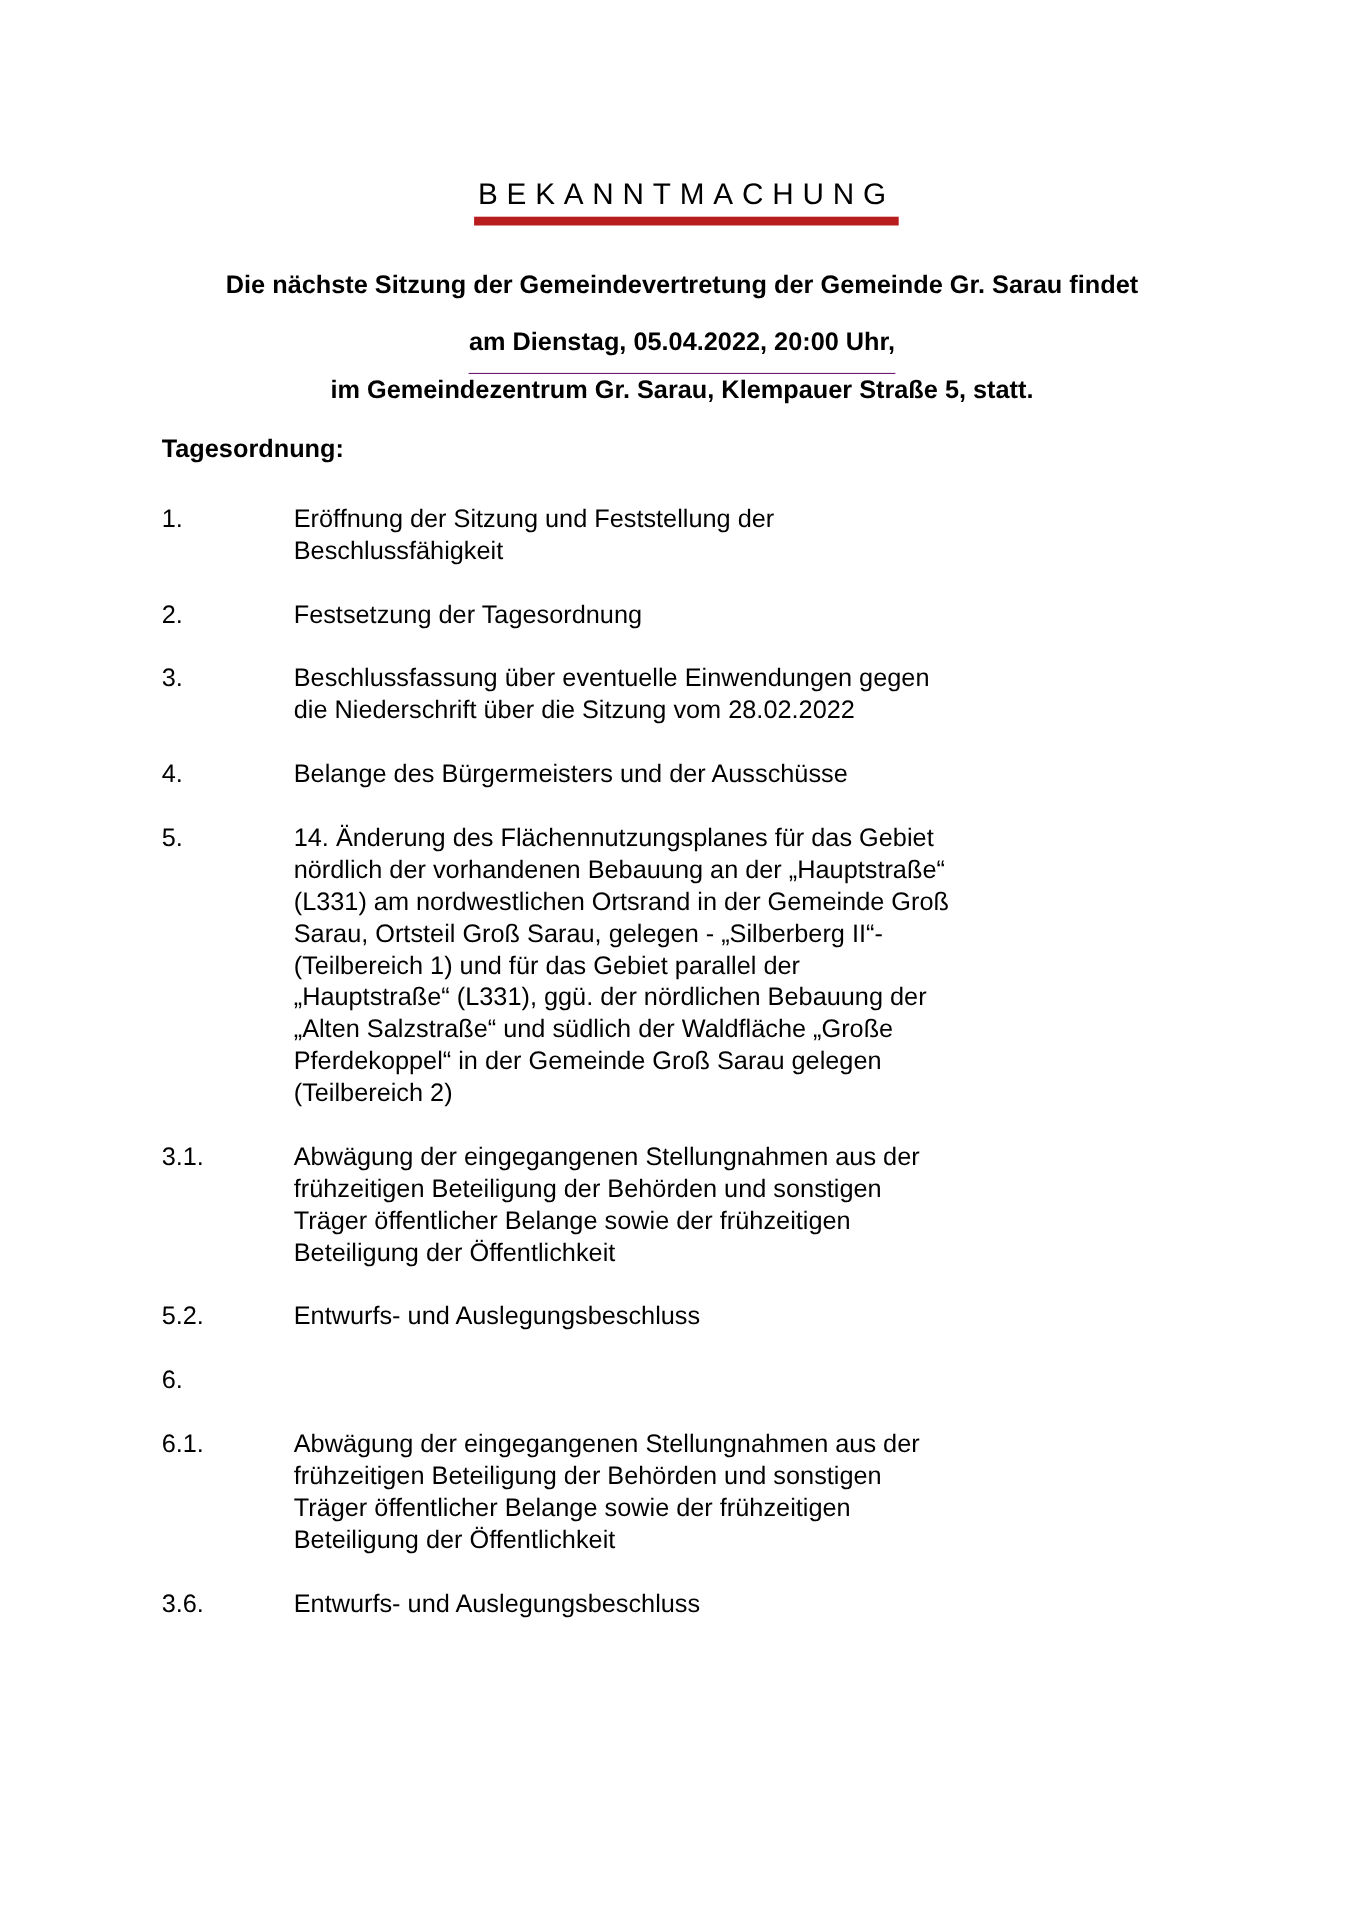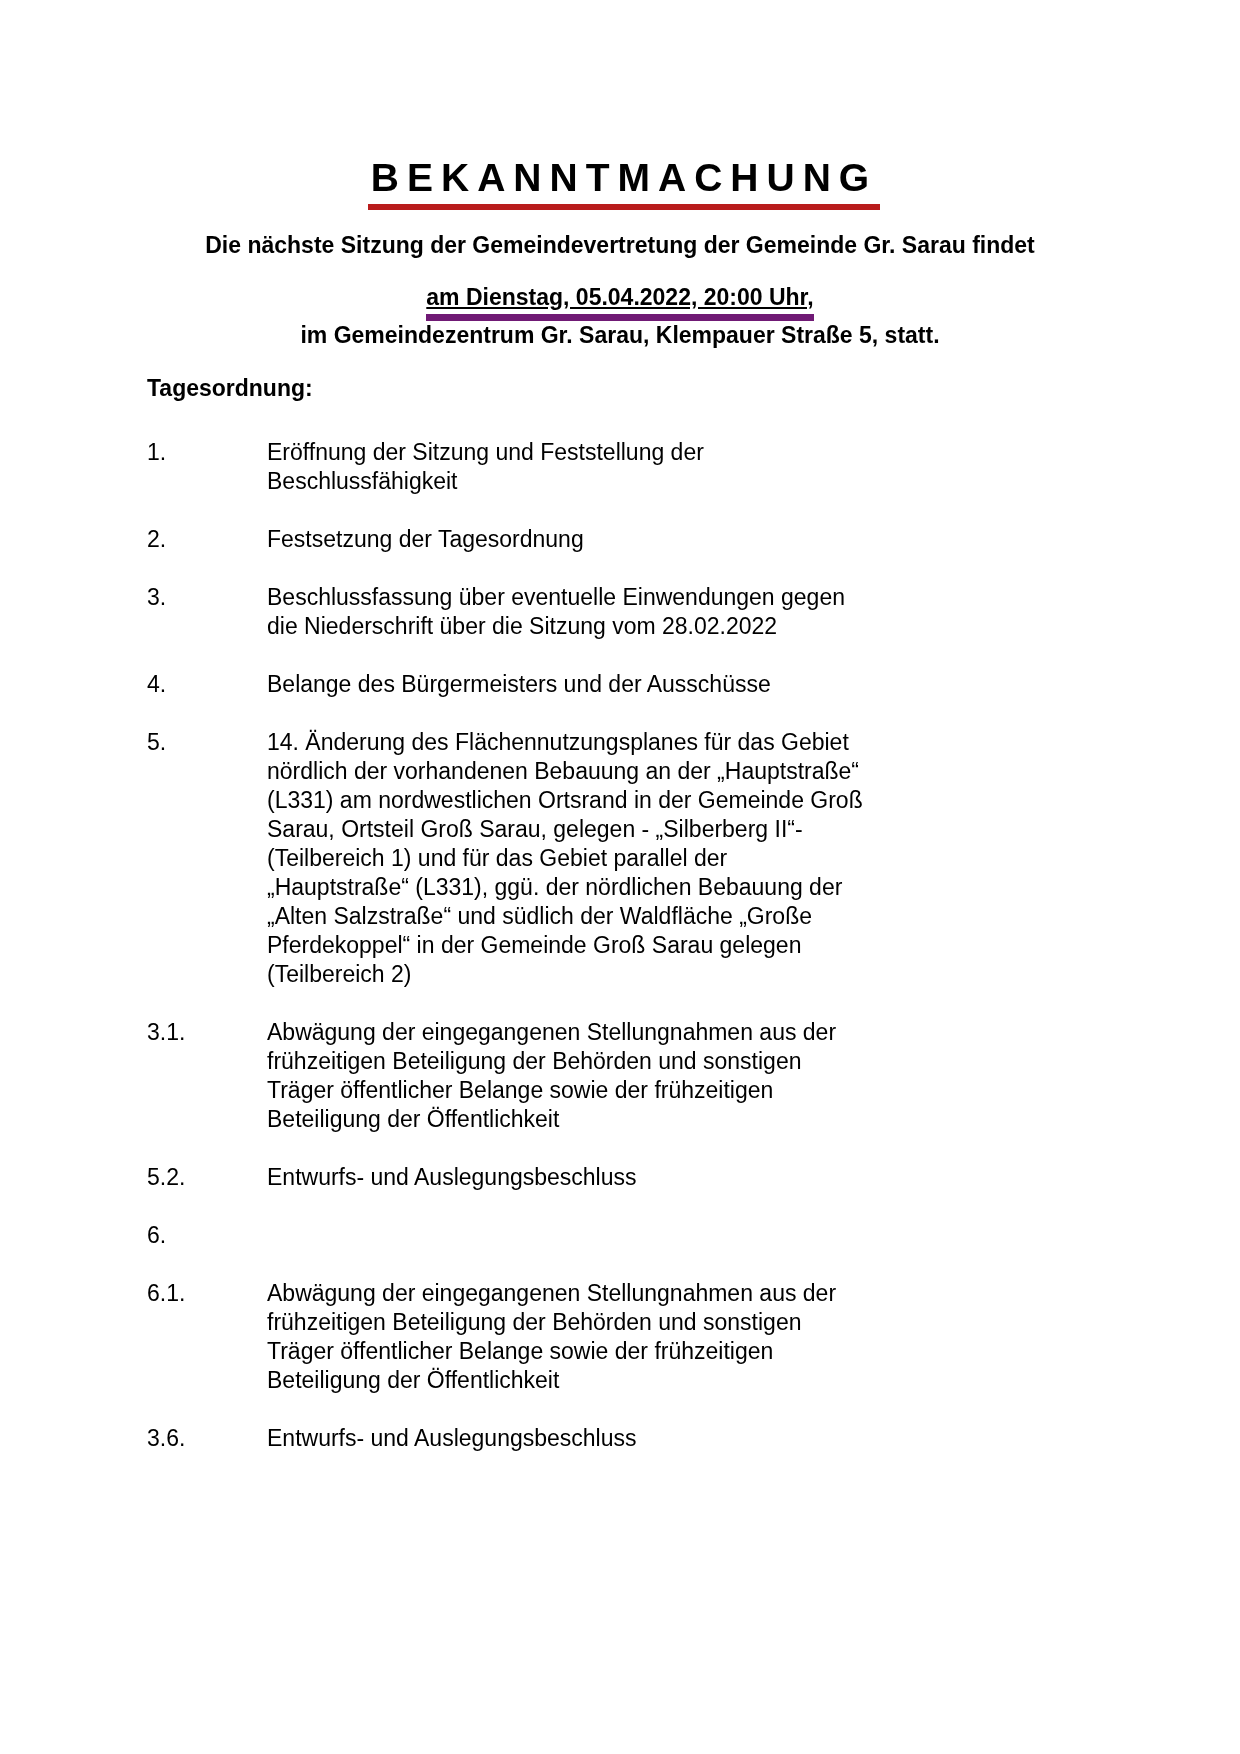--- a/index.html
+++ b/index.html
@@ -13,43 +13,42 @@
     font-family: "Liberation Sans", sans-serif;
     overflow: hidden;
   }
   .title-wrap {
     margin-top: 158px;
     text-align: center;
     line-height: 45px;
   }
   .title-text {
     display: inline-block;
-    font-size: 39px;
-    font-weight: bold;
+    font-size: 27px;
+    font-weight: normal;
     letter-spacing: 8px;
     margin-right: -8px;           
     padding: 0 3px 7px 3px;
-    border-bottom: 6px solid #b91c1c;
+    border-bottom: 8px solid #b91c1c;
     line-height: 1;
     white-space: nowrap;
   }
   .intro {
     text-align: center;
     font-weight: bold;
     font-size: 23px;
     line-height: 29px;
   }
-  .intro-1 { margin-top: 21px; }
+  .intro-1 { margin-top: 39px; }
   .intro-2 { margin-top: 23px; }
   .intro-3 { }
   .underlined {
     display: inline-block;
-    border-bottom: 7px solid #701a75;
-    padding-bottom: 2px;
-    text-decoration: underline;
+    border-bottom: 1px solid #701a75;
+    padding-bottom: 14px;
   }
   .agenda-heading {
     margin: 24px 0 0 147px;
     font-weight: bold;
     font-size: 23px;
     line-height: 29px;
   }
   .agenda {
     margin-top: 35px;
     padding-left: 147px;

